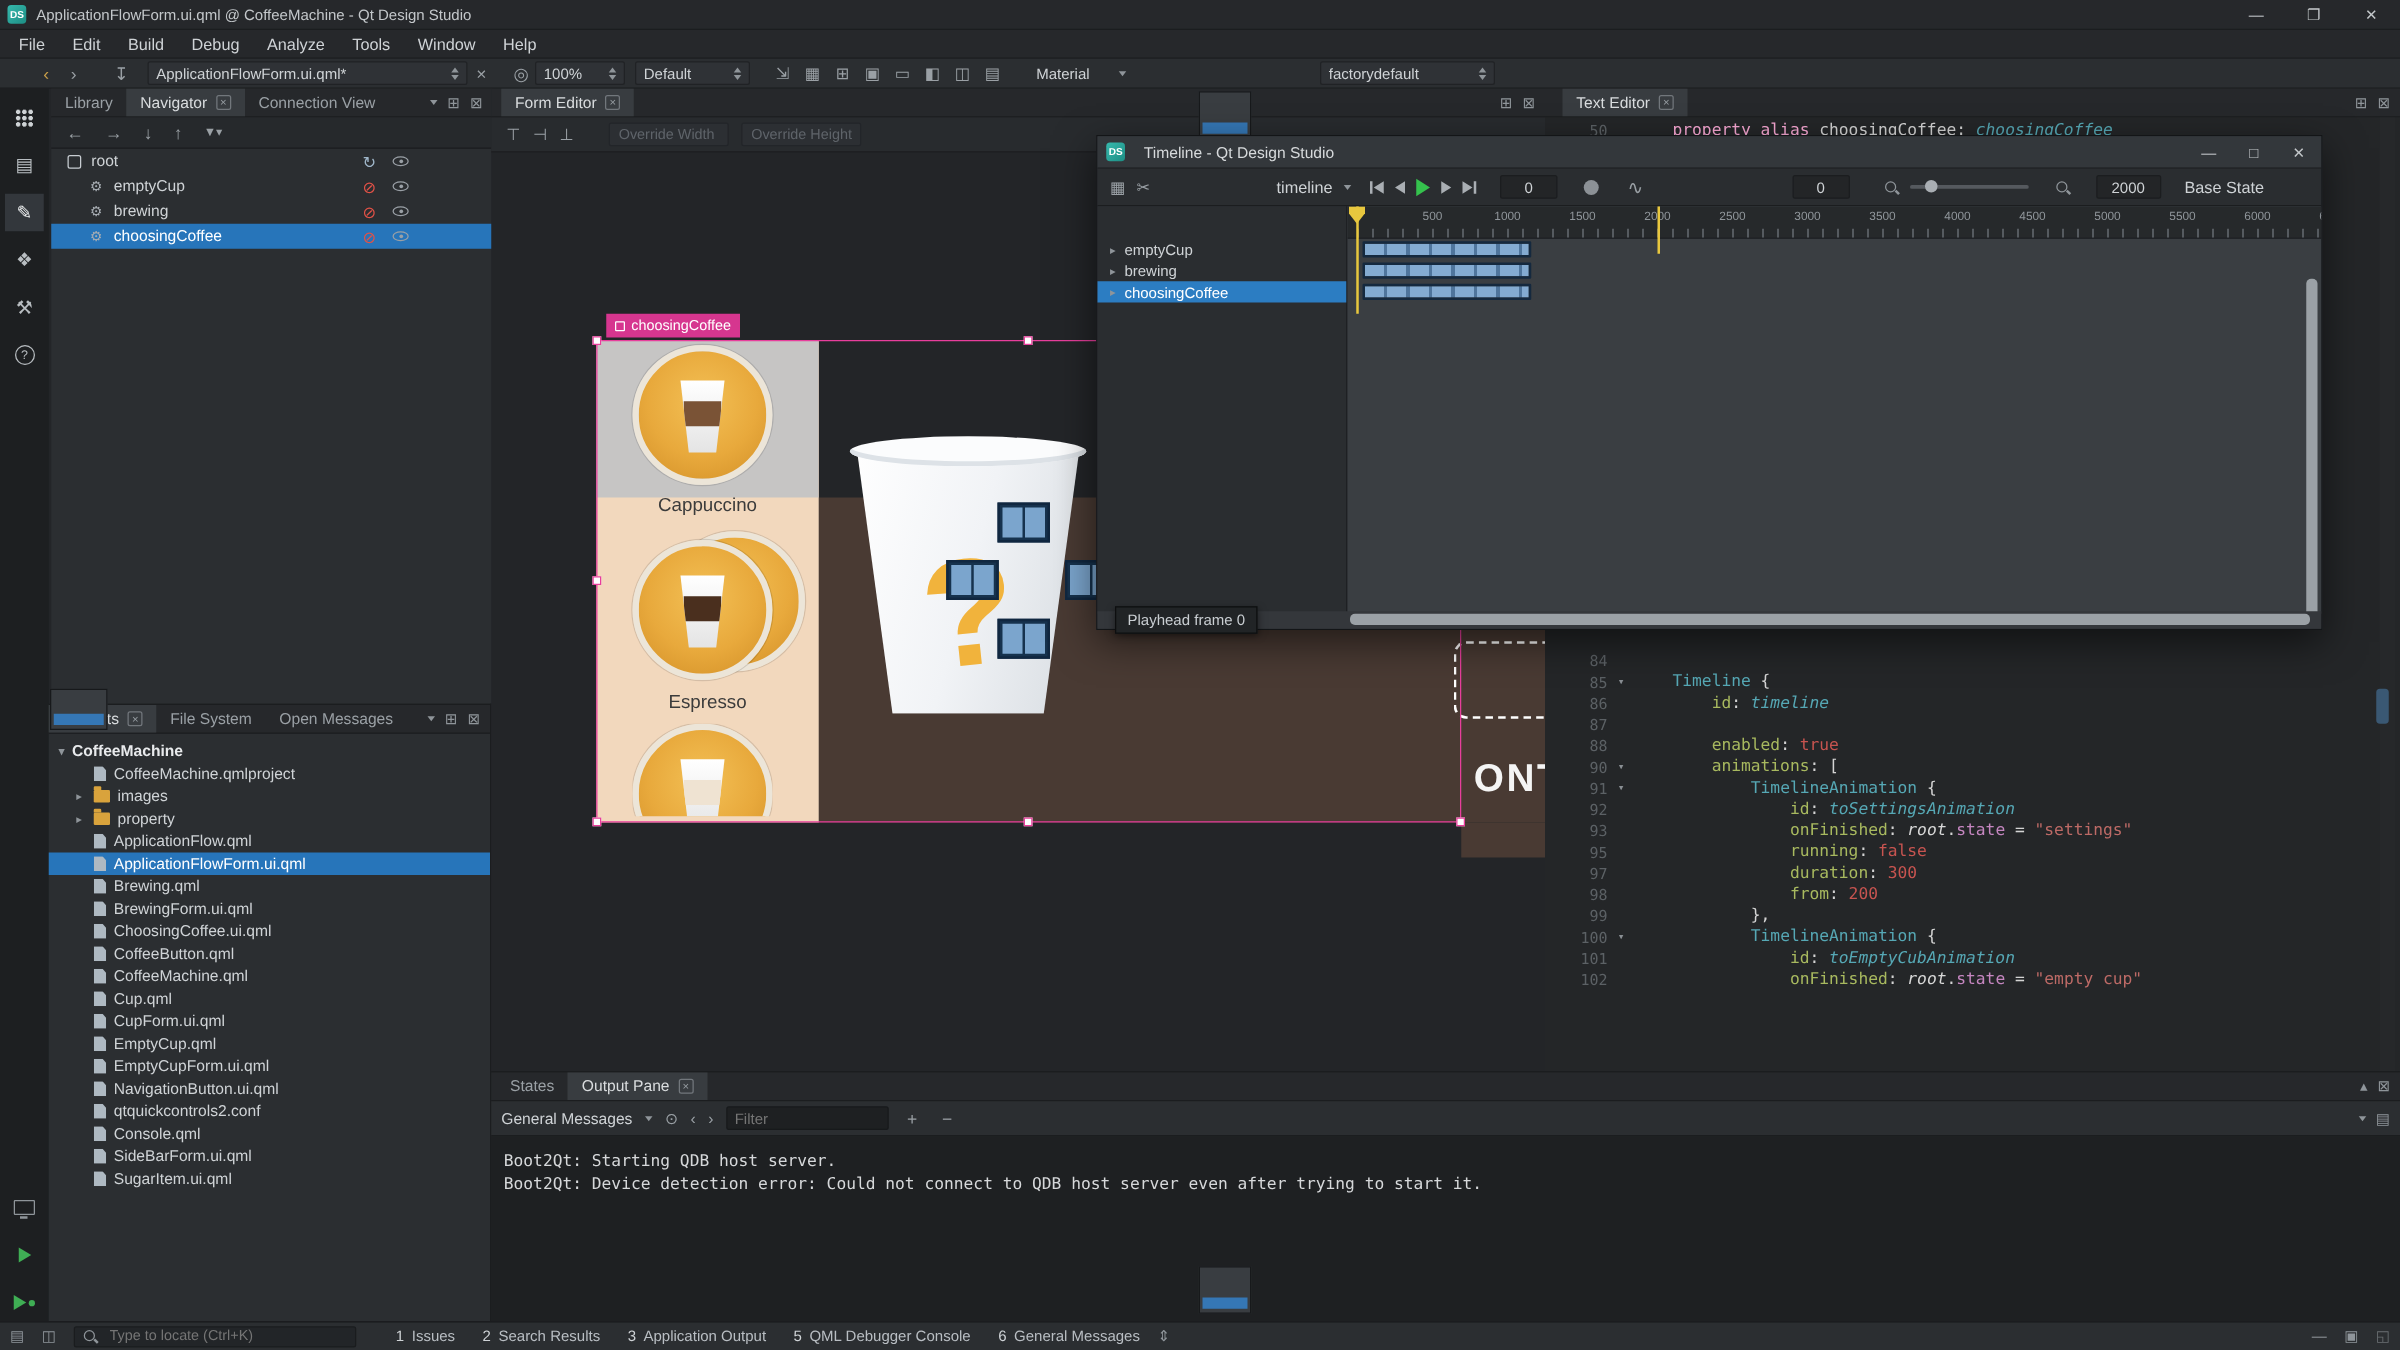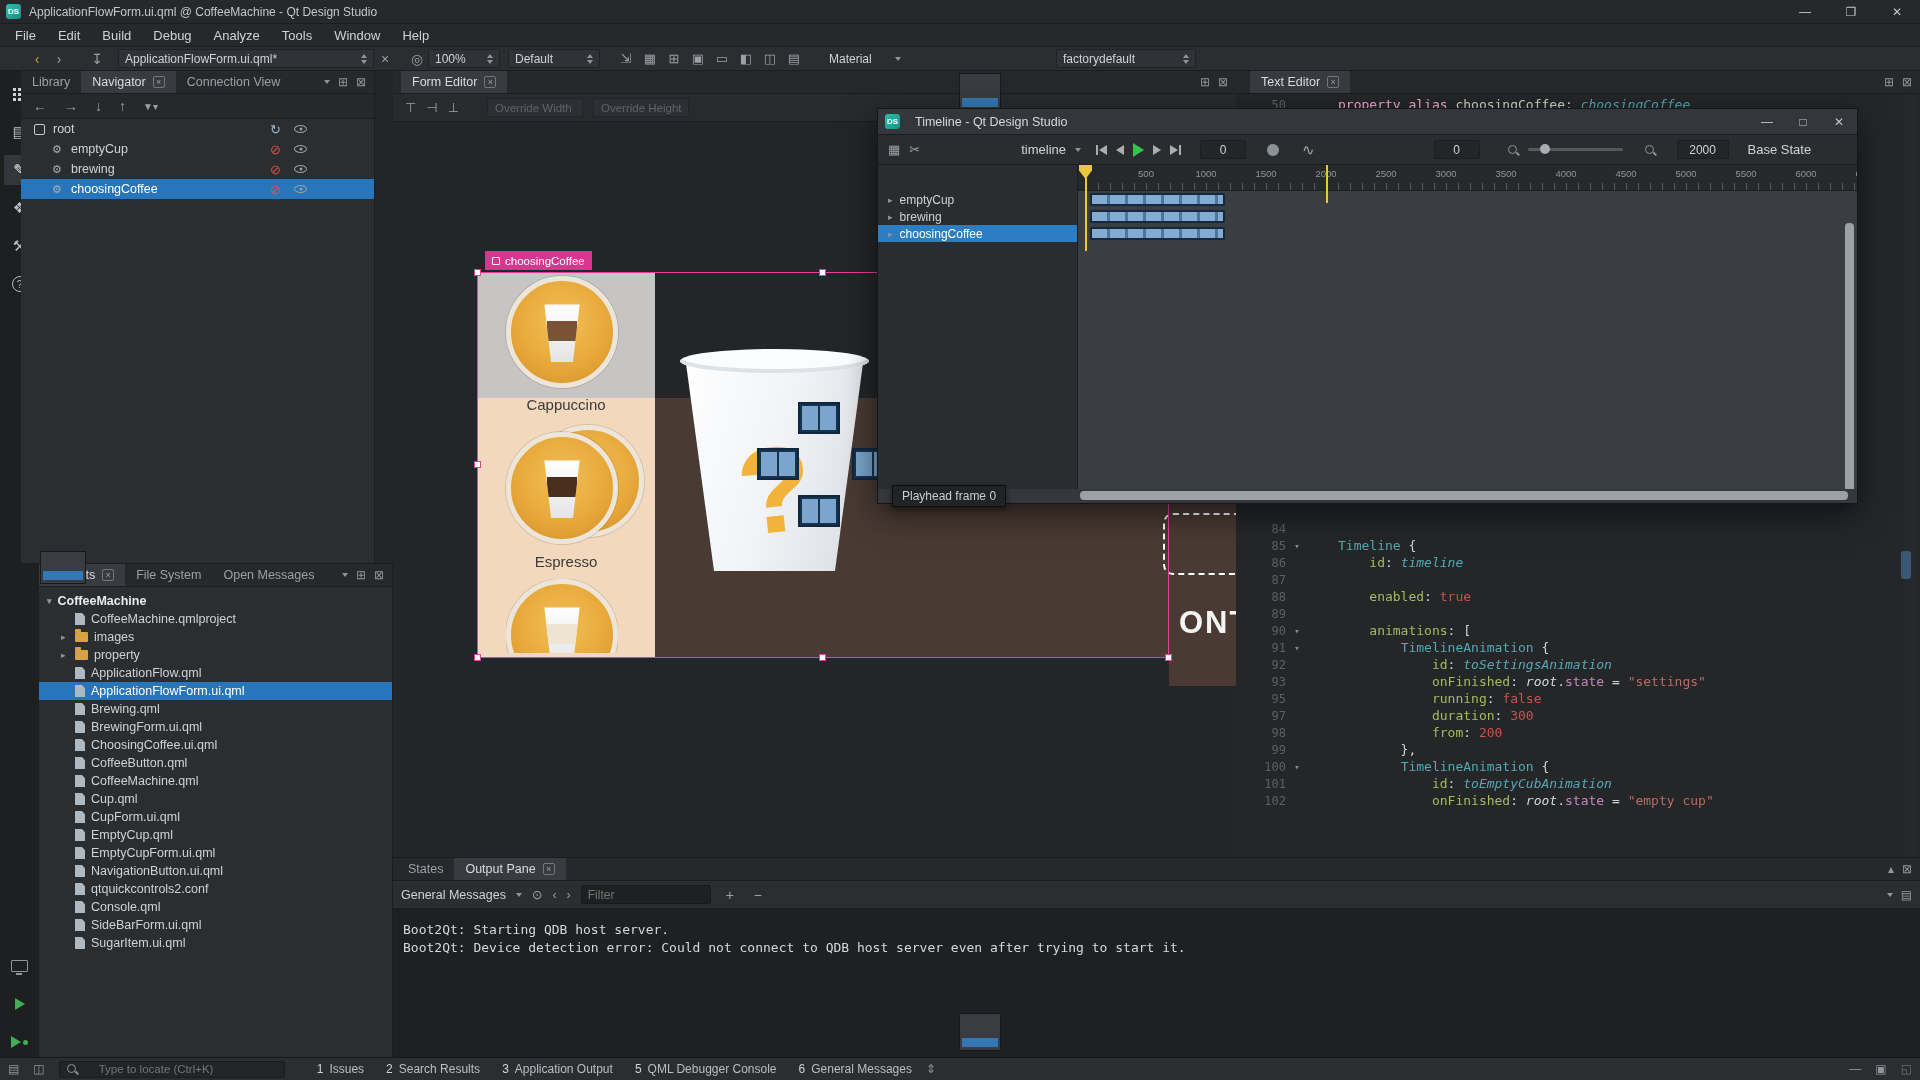--- a/index.html
+++ b/index.html
@@ -42,21 +42,21 @@
   #modestrip .push{flex:1}
 
   
   .tabbar{height:23px;background:#26282b;display:flex;align-items:stretch;border-bottom:1px solid #1b1d1f;font-size:12.5px}
   .tab{display:flex;align-items:center;gap:7px;padding:0 11px;color:#9aa0a5}
   .tab.active{background:#383c40;color:#d9dcde}
   .tabclose{width:12px;height:12px;border:1px solid #72777c;border-radius:2px;font-size:9px;line-height:10px;text-align:center;color:#9aa0a5}
   .bar-icos{margin-left:auto;display:flex;align-items:center;gap:8px;padding-right:8px;color:#8f959a;font-size:12px}
 
   
-  #leftdock{left:21px;top:71px;width:354px;height:492px;background:#2b2e31;border-right:1px solid #1b1d1f}
+  #leftdock{left:41px;top:71px;width:354px;height:492px;background:#2b2e31;border-right:1px solid #1b1d1f}
   #navtoolbar{height:25px;background:#26292c;border-bottom:1px solid #1b1d1f;display:flex;align-items:center;gap:17px;padding-left:12px;color:#9aa0a5;font-size:14px}
   .nav-row{height:20px;display:flex;align-items:center;font-size:12.5px;color:#cfd3d6;padding-right:66px}
   .nav-row.sel{background:#2775ba;color:#fff}
   .nav-ico{display:inline-flex;align-items:center;justify-content:center;width:16px;margin-right:6px;color:#a7adb3;font-size:11px}
   .frame-ico{width:11px;height:11px;border:1.2px solid #c8cdd2;border-radius:2px}
   .nav-right{display:flex;align-items:center;gap:12px;margin-left:auto}
   .noexp{color:#e25247;font-size:13px}
   .exp{color:#9fb6c9;font-size:13px}
   .eye{width:15px;height:15px;display:inline-flex;align-items:center;justify-content:center}
   .eye i{width:13px;height:8px;border:1.2px solid #9aa0a6;border-radius:50%;display:block;position:relative}
@@ -125,21 +125,21 @@
 
   
   #outputpane{left:393px;top:857px;width:1527px;height:200px;background:#1e2022;border-top:1px solid #1b1d1f}
   #outtoolbar{height:28px;background:#2b2e31;border-bottom:1px solid #1b1d1f;display:flex;align-items:center;gap:10px;padding-left:8px;color:#9aa0a5;font-size:12.5px}
   .filterbox{width:130px;height:19px;background:#1e2022;border:1px solid #17191b;border-radius:2px;color:#cfd3d6;font-size:12px;padding:0 6px;font-family:"Liberation Sans",sans-serif}
   .pm{width:18px;text-align:center;font-size:14px;color:#9aa0a5}
   #out-msgs{padding:12px 0 0 10px;font-family:"DejaVu Sans Mono",monospace;font-size:13px;color:#d6d8da;line-height:18px}
 
   
   #statusbar{left:0;top:1057px;width:1920px;height:23px;background:#2b2e31;border-top:1px solid #17191b;display:flex;align-items:center;font-size:12px;color:#b9bec3;gap:14px;padding:0 8px}
-  #locator{width:226px;height:17px;background:#222528;border:1px solid #1a1c1e;border-radius:2px;display:flex;align-items:center;gap:21px;padding:0 6px;color:#767b80}
+  #locator{width:226px;height:17px;background:#222528;border:1px solid #1a1c1e;border-radius:2px;display:flex;align-items:center;gap:10px;padding:0 6px;color:#767b80}
   #locator input{background:none;border:none;outline:none;color:#9aa0a5;font-size:11.5px;width:180px;font-family:"Liberation Sans",sans-serif}
   .mag{width:12px;height:12px;position:relative;flex:none}
   .mag::before{content:"";position:absolute;left:1px;top:1px;width:7px;height:7px;border:1.4px solid #8f959a;border-radius:50%}
   .mag::after{content:"";position:absolute;left:9px;top:9px;width:4px;height:1.5px;background:#8f959a;transform:rotate(45deg)}
   .pane-btn{display:flex;gap:6px;align-items:center;color:#b9bec3}
   .pane-btn b{font-weight:normal;color:#cfd3d6}
 
   
   .ghost{position:absolute;background:#393d41;border:1px solid #17191b;z-index:40}
   .ghost i{position:absolute;left:2px;right:2px;bottom:3px;height:9px;background:#3577b5;display:block}
@@ -579,21 +579,20 @@
     <div id="editorbody">
       <div id="topline">
           <div class="code-row"><span class="lnum">50</span><span class="fold"></span><span class="ctext"><span class="sg-kw">property alias </span><span class="sg-pl">choosingCoffee</span><span class="sg-pl">: </span><span class="sg-id">choosingCoffee</span></span></div>
         </div>
       <div id="code-list">
           <div class="code-row"><span class="lnum">84</span><span class="fold"></span><span class="ctext"></span></div>
           <div class="code-row"><span class="lnum">85</span><span class="fold">▾</span><span class="ctext"><span class="sg-type">Timeline</span><span class="sg-pl"> {</span></span></div>
           <div class="code-row"><span class="lnum">86</span><span class="fold"></span><span class="ctext"><span class="sg-pl">    </span><span class="sg-prop">id</span><span class="sg-pl">: </span><span class="sg-id">timeline</span></span></div>
           <div class="code-row"><span class="lnum">87</span><span class="fold"></span><span class="ctext"></span></div>
           <div class="code-row"><span class="lnum">88</span><span class="fold"></span><span class="ctext"><span class="sg-pl">    </span><span class="sg-prop">enabled</span><span class="sg-pl">: </span><span class="sg-num">true</span></span></div>
-          <div class="code-row"><span class="lnum">89</span><span class="fold"></span><span class="ctext"></span></div>
           <div class="code-row"><span class="lnum">90</span><span class="fold">▾</span><span class="ctext"><span class="sg-pl">    </span><span class="sg-prop">animations</span><span class="sg-pl">: [</span></span></div>
           <div class="code-row"><span class="lnum">91</span><span class="fold">▾</span><span class="ctext"><span class="sg-pl">        </span><span class="sg-type">TimelineAnimation</span><span class="sg-pl"> {</span></span></div>
           <div class="code-row"><span class="lnum">92</span><span class="fold"></span><span class="ctext"><span class="sg-pl">            </span><span class="sg-prop">id</span><span class="sg-pl">: </span><span class="sg-id">toSettingsAnimation</span></span></div>
           <div class="code-row"><span class="lnum">93</span><span class="fold"></span><span class="ctext"><span class="sg-pl">            </span><span class="sg-prop">onFinished</span><span class="sg-pl">: </span><span class="sg-it">root</span><span class="sg-pl">.</span><span class="sg-st">state</span><span class="sg-pl"> = </span><span class="sg-str">"settings"</span></span></div>
           <div class="code-row"><span class="lnum">95</span><span class="fold"></span><span class="ctext"><span class="sg-pl">            </span><span class="sg-prop">running</span><span class="sg-pl">: </span><span class="sg-num">false</span></span></div>
           <div class="code-row"><span class="lnum">97</span><span class="fold"></span><span class="ctext"><span class="sg-pl">            </span><span class="sg-prop">duration</span><span class="sg-pl">: </span><span class="sg-num">300</span></span></div>
           <div class="code-row"><span class="lnum">98</span><span class="fold"></span><span class="ctext"><span class="sg-pl">            </span><span class="sg-prop">from</span><span class="sg-pl">: </span><span class="sg-num">200</span></span></div>
           <div class="code-row"><span class="lnum">99</span><span class="fold"></span><span class="ctext"><span class="sg-pl">        },</span></span></div>
           <div class="code-row"><span class="lnum">100</span><span class="fold">▾</span><span class="ctext"><span class="sg-pl">        </span><span class="sg-type">TimelineAnimation</span><span class="sg-pl"> {</span></span></div>
           <div class="code-row"><span class="lnum">101</span><span class="fold"></span><span class="ctext"><span class="sg-pl">            </span><span class="sg-prop">id</span><span class="sg-pl">: </span><span class="sg-id">toEmptyCubAnimation</span></span></div>

